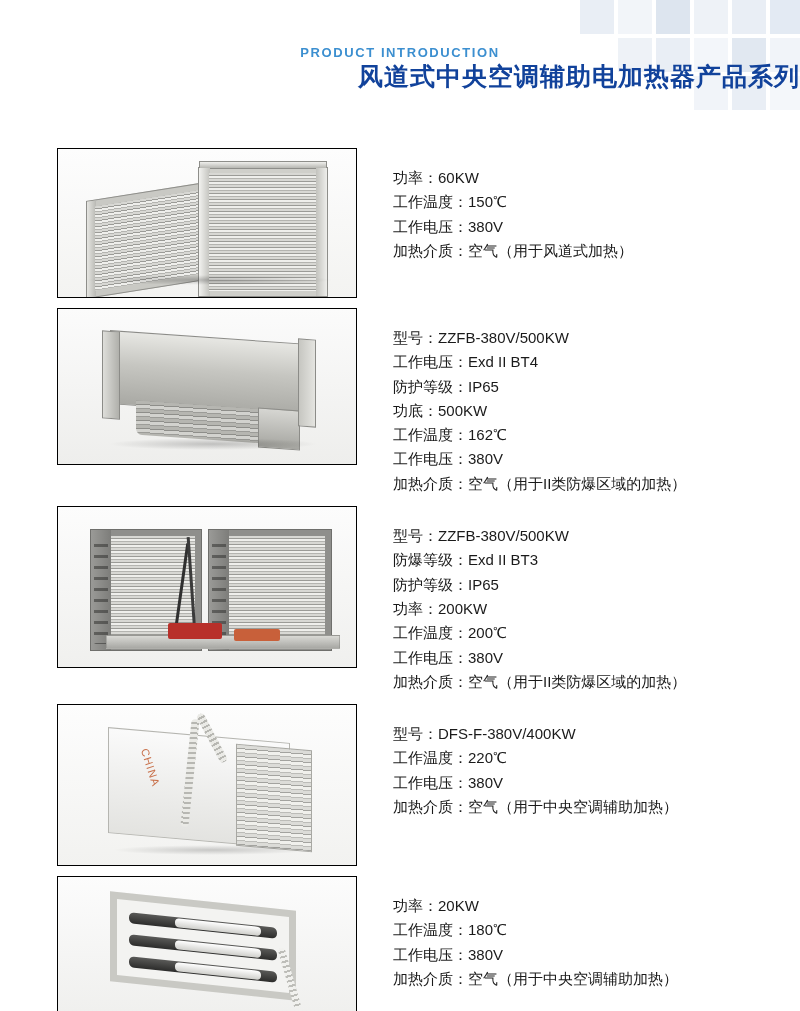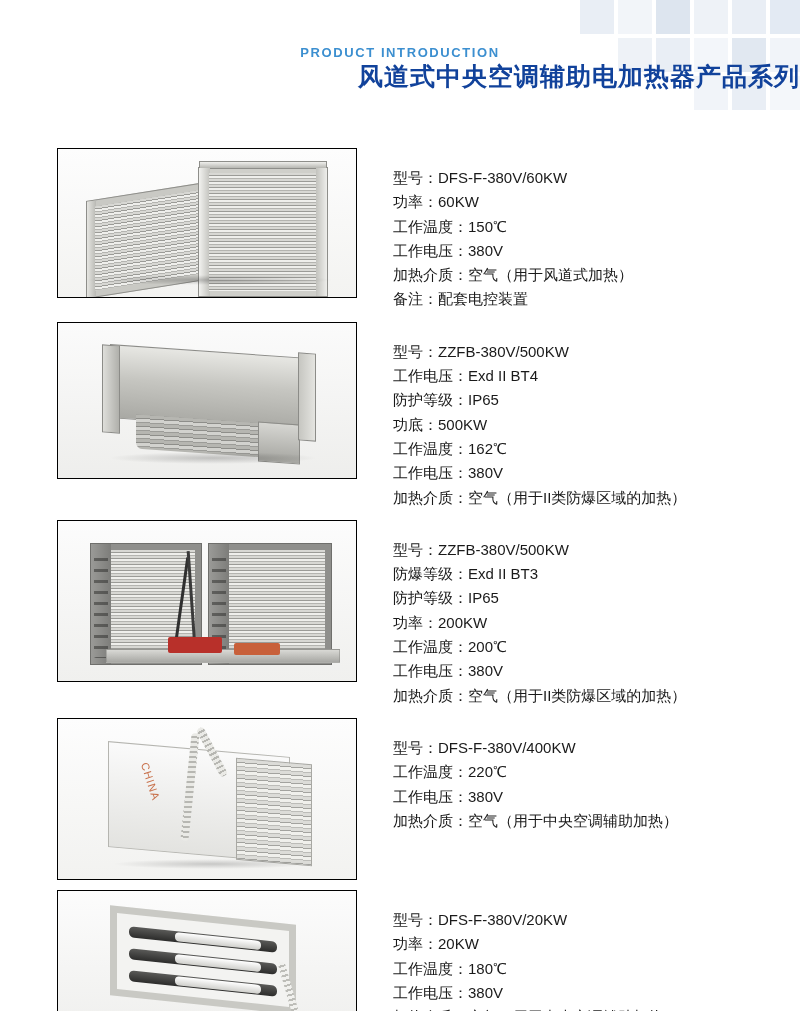--- a/index.html
+++ b/index.html
@@ -334,26 +334,24 @@
               <div class="topbar"></div>
               <div class="frameL"></div>
               <div class="fins"></div>
               <div class="frameR"></div>
             </div>
           <div class="shadow"></div>
         </div>
       </div>
     </div>
     <div class="specs">
-      <div class="spec-line">型号：DFS-F-380V/60KW</div>
       <div class="spec-line">功率：60KW</div>
       <div class="spec-line">工作温度：150℃</div>
       <div class="spec-line">工作电压：380V</div>
       <div class="spec-line">加热介质：空气（用于风道式加热）</div>
-      <div class="spec-line">备注：配套电控装置</div>
     </div>
   </div>
 
   <div class="row">
     <div class="photo-wrap">
       <div class="photo p2" style="height:155px;">
         <div class="scene">
           <div class="box"></div>
           <div class="tubes"></div>
           <div class="cap"></div>
@@ -439,21 +437,20 @@
               <div class="bright r2"></div>
             <div class="bar b3"></div>
               <div class="bright r3"></div>
           </div>
           <div class="wire"></div>
 
         </div>
       </div>
     </div>
     <div class="specs">
-      <div class="spec-line">型号：DFS-F-380V/20KW</div>
       <div class="spec-line">功率：20KW</div>
       <div class="spec-line">工作温度：180℃</div>
       <div class="spec-line">工作电压：380V</div>
       <div class="spec-line">加热介质：空气（用于中央空调辅助加热）</div>
 
     </div>
   </div>
 
 </div>
 

